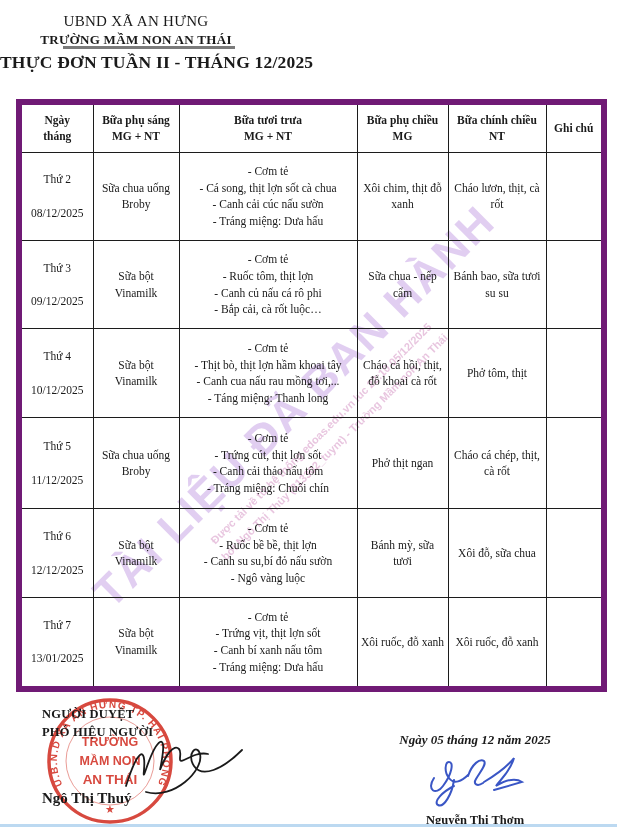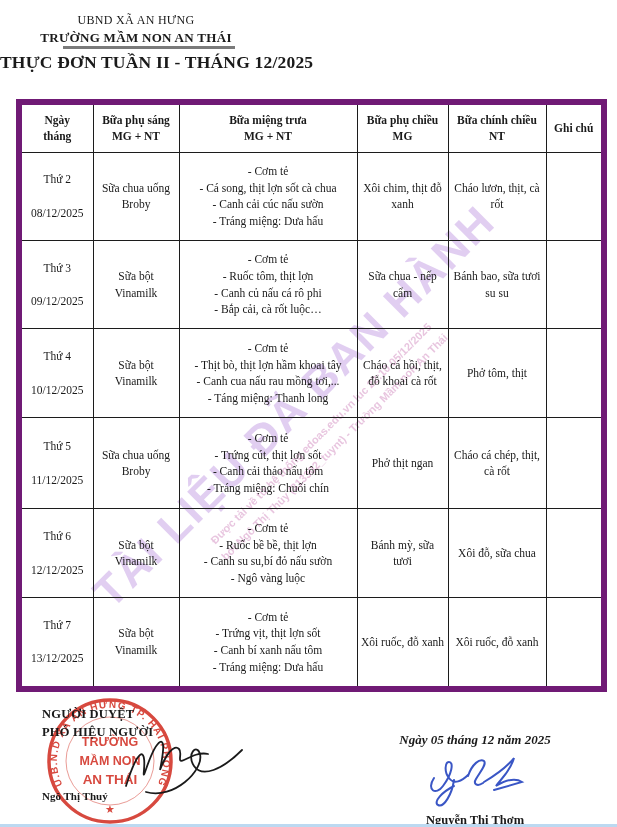--- a/index.html
+++ b/index.html
@@ -4,21 +4,21 @@
 <style>
   * { margin:0; padding:0; box-sizing:border-box; }
   html,body { background:#e9e9e9; }
   .page {
     position:relative; width:617px; height:827px; margin:0 auto;
     background:#ffffff; overflow:hidden;
     font-family:"Liberation Serif", serif; color:#1a1a1a;
   }
   
   .org-block { position:absolute; left:0; top:13px; width:272px; text-align:center; z-index:2; }
-  .org-line1 { font-size:12px; letter-spacing:.3px; }
+  .org-line1 { font-size:15px; letter-spacing:.3px; }
   .org-line2 { font-size:13px; font-weight:bold; letter-spacing:.3px; margin-top:2px; }
   .org-underline { position:absolute; left:63px; top:46px; width:172px; height:2.5px; background:#7a7a7a; }
   .doc-title { position:absolute; left:0; top:52px; width:617px; 
     font-size:17.5px; font-weight:bold; letter-spacing:.2px; z-index:2; }
 
   
   .watermark {
     position:absolute; left:10px; top:135px; width:595px; height:570px;
     display:flex; flex-direction:column; align-items:center; justify-content:center;
     transform:rotate(-45deg); z-index:1; pointer-events:none; text-align:center;
@@ -43,21 +43,21 @@
   
   .footer-right { position:absolute; left:335px; top:732px; width:280px; text-align:center; z-index:3; }
   .date-line { font-size:13px; font-weight:bold; font-style:italic; }
   .planner-title { font-size:12.5px; font-weight:bold; margin-top:3px; letter-spacing:.2px; }
   .sig-blue { display:block; margin:2px auto 0; }
   .planner-name { font-size:12.5px; font-weight:bold; margin-top:1px; }
 
   .footer-left { position:absolute; left:42px; top:707px; width:232px; z-index:3; }
   .approver-title1 { font-size:12.5px; font-weight:bold; letter-spacing:.2px; }
   .approver-title2 { font-size:12.5px; font-weight:bold; letter-spacing:.2px; margin-top:3px; }
-  .approver-name { font-size:11px; font-weight:bold; margin-top:50px; }
+  .approver-name { font-size:15px; font-weight:bold; margin-top:50px; }
 
   .stamp { position:absolute; left:40px; top:691px; width:140px; height:140px; z-index:2; opacity:.92; }
   .sig-black { position:absolute; left:116px; top:730px; z-index:4; }
 
   .bottom-edge { position:absolute; left:0; bottom:0; width:617px; height:3px; background:#bcd9f1; z-index:5; }
 </style>
 </head>
 <body>
 
 <div class="page">
@@ -83,21 +83,21 @@
       <col style="width:91px">
         <col style="width:98px">
         <col style="width:58px">
     </colgroup>
     <tbody>
         <tr style="height:50px">
       <th>Ngày
 tháng</th>
       <th>Bữa phụ sáng
 MG + NT</th>
-      <th>Bữa miệng trưa
+      <th>Bữa tươi trưa
 MG + NT</th>
       <th>Bữa phụ chiều
 MG</th>
       <th>Bữa chính chiều
 NT</th>
       <th>Ghi chú</th>
     </tr>
     <tr style="height:88px">
       <td>
         <span class="day-label">Thứ 2</span>
@@ -164,21 +164,21 @@
 - Ruốc bề bề, thịt lợn
 - Canh su su,bí đỏ nấu sườn
 - Ngô vàng luộc</td>
       <td>Bánh mỳ, sữa tươi</td>
       <td>Xôi đỗ, sữa chua</td>
       <td></td>
     </tr>
     <tr style="height:88px">
       <td>
         <span class="day-label">Thứ 7</span>
-        <span class="date-label">13/12/2025</span>
+        <span class="date-label">13/01/2025</span>
       </td>
       <td>Sữa bột Vinamilk</td>
       <td class="c-lunch">- Cơm tẻ
 - Trứng vịt, thịt lợn sốt
 - Canh bí xanh nấu tôm
 - Tráng miệng: Dưa hấu</td>
       <td>Xôi ruốc, đỗ xanh</td>
       <td>Xôi ruốc, đỗ xanh</td>
       <td></td>
     </tr>

